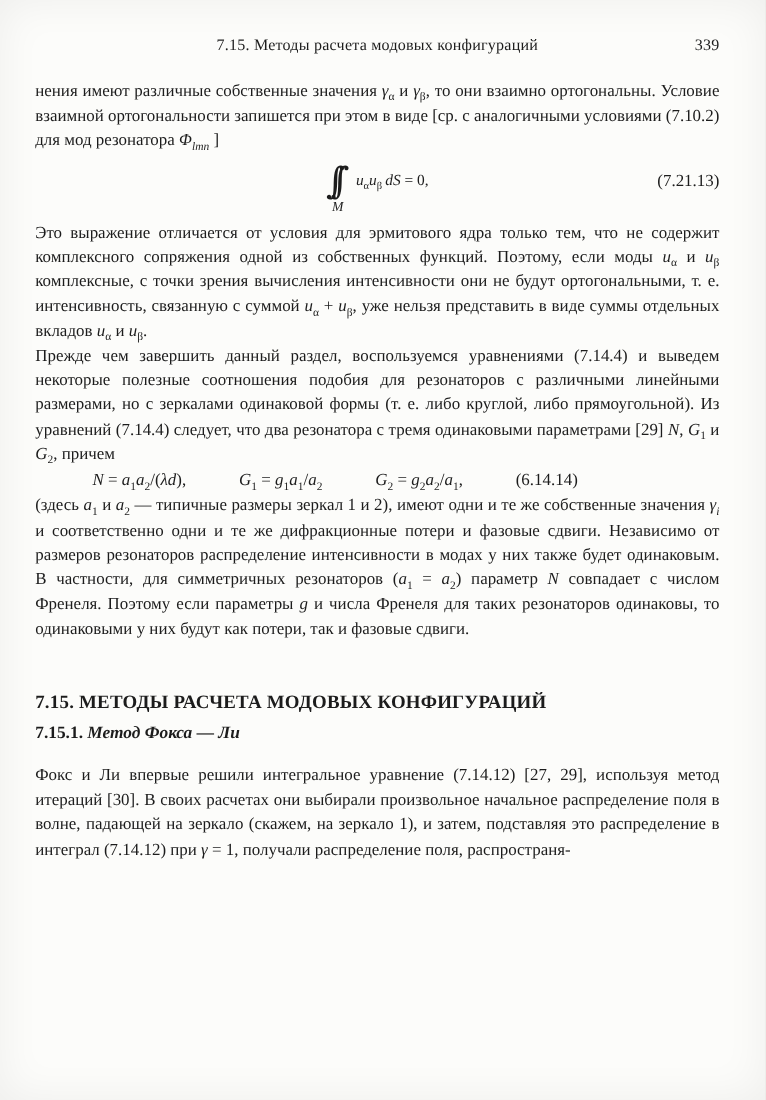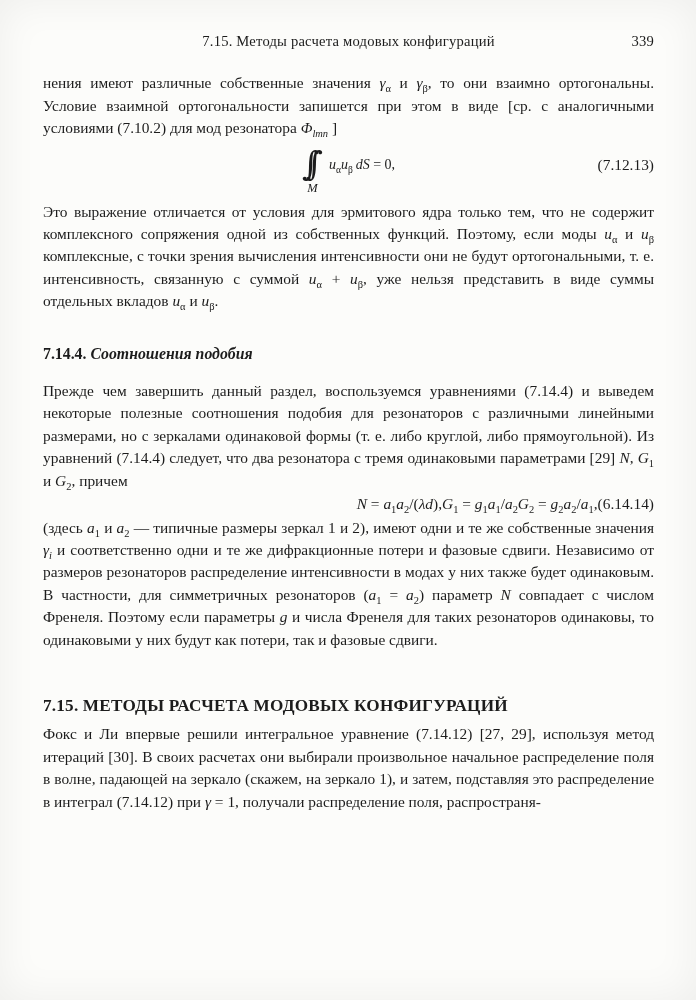--- a/index.html
+++ b/index.html
@@ -12,21 +12,21 @@
     width: 696px;
     height: 1000px;
     margin: 0 auto;
     background: #fcfcfa;
     box-shadow: inset 0 0 40px rgba(0,0,0,0.06);
     color: #1c1c1c;
     font-family: "Liberation Serif", "DejaVu Serif", serif;
     font-size: 15.4px;
     line-height: 22.4px;
     box-sizing: border-box;
-    padding: 30px 42px 0 43px;
+    padding: 30px 42px 0 32px;
     overflow: hidden;
   }
   
   .running-header {
     position: relative;
     text-align: center;
     font-size: 14.6px;
     margin-bottom: 20px;
     letter-spacing: 0.2px;
   }
@@ -81,23 +81,24 @@
   }
   .eq-num {
     position: absolute;
     right: 0;
     top: 8px;
   }
   
   .equation-row {
     display: flex;
     align-items: baseline;
-    justify-content: flex-end;
+    justify-content: flex-start;
     padding-left: 52px;
     margin: 1px 0 1px;
+    gap: 48px;
   }
   
   .subsection-heading {
     margin: 30px 0 15px;
     font-size: 15.8px;
     font-weight: bold;
   }
   .subsection-heading .h-title {
     font-style: italic;
   }
@@ -132,41 +133,41 @@
   <p class="body-par">нения имеют различные собственные значения <i>γ</i><sub>α</sub> и <i>γ</i><sub>β</sub>, то они взаимно ортогональны. Условие взаимной ортогональности запишется при этом в виде [ср. с аналогичными условиями (7.10.2) для мод резонатора <i>Φ</i><sub><i>lmn</i></sub> ]</p>
 
   <div class="equation">
     <span class="eq-center">
       <span class="dint-block">
         <span class="dint">∫∫</span>
         <span class="dint-limit">M</span>
       </span>
       <span class="eq-expr"><i>u</i><sub>α</sub><i>u</i><sub>β</sub> <i>dS</i> = 0,</span>
     </span>
-    <span class="eq-num">(7.12.13)</span>
+    <span class="eq-num">(7.21.13)</span>
   </div>
 
   <div class="spacer-after-eq1"></div>
 
   <p class="body-par">Это выражение отличается от условия для эрмитового ядра только тем, что не содержит комплексного сопряжения одной из собственных функций. Поэтому, если моды <i>u</i><sub>α</sub> и <i>u</i><sub>β</sub> комплексные, с точки зрения вычисления интенсивности они не будут ортогональными, т. е. интенсивность, связанную с суммой <i>u</i><sub>α</sub> + <i>u</i><sub>β</sub>, уже нельзя представить в виде суммы отдельных вкладов <i>u</i><sub>α</sub> и <i>u</i><sub>β</sub>.</p>
 
-  <div class="subsection-heading">
-    <span class="h-number">7.14.4.</span>
-    <span class="h-title">Соотношения подобия</span>
-  </div>
 
   <p class="body-par">Прежде чем завершить данный раздел, воспользуемся уравнениями (7.14.4) и выведем некоторые полезные соотношения подобия для резонаторов с различными линейными размерами, но с зеркалами одинаковой формы (т. е. либо круглой, либо прямоугольной). Из уравнений (7.14.4) следует, что два резонатора с тремя одинаковыми параметрами [29] <i>N</i>, <i>G</i><sub>1</sub> и <i>G</i><sub>2</sub>, причем</p>
 
   <div class="equation-row">
     <span><i>N</i> = <i>a</i><sub>1</sub><i>a</i><sub>2</sub>/(<i>λd</i>),</span>
     <span><i>G</i><sub>1</sub> = <i>g</i><sub>1</sub><i>a</i><sub>1</sub>/<i>a</i><sub>2</sub></span>
     <span><i>G</i><sub>2</sub> = <i>g</i><sub>2</sub><i>a</i><sub>2</sub>/<i>a</i><sub>1</sub>,</span>
     <span>(6.14.14)</span>
   </div>
 
   <p class="body-par">(здесь <i>a</i><sub>1</sub> и <i>a</i><sub>2</sub> — типичные размеры зеркал 1 и 2), имеют одни и те же собственные значения <i>γ</i><sub><i>i</i></sub> и соответственно одни и те же дифракционные потери и фазовые сдвиги. Независимо от размеров резонаторов распределение интенсивности в модах у них также будет одинаковым. В частности, для симметричных резонаторов (<i>a</i><sub>1</sub> = <i>a</i><sub>2</sub>) параметр <i>N</i> совпадает с числом Френеля. Поэтому если параметры <i>g</i> и числа Френеля для таких резонаторов одинаковы, то одинаковыми у них будут как потери, так и фазовые сдвиги.</p>
 
   <div class="section-heading">7.15. МЕТОДЫ РАСЧЕТА МОДОВЫХ КОНФИГУРАЦИЙ</div>
 
+  <div class="subsubsection-heading">
+    <span class="h-number">7.15.1.</span>
+    <span class="h-title">Метод Фокса — Ли</span>
+  </div>
 
   <p class="body-par">Фокс и Ли впервые решили интегральное уравнение (7.14.12) [27, 29], используя метод итераций [30]. В своих расчетах они выбирали произвольное начальное распределение поля в волне, падающей на зеркало (скажем, на зеркало 1), и затем, подставляя это распределение в интеграл (7.14.12) при <i>γ</i> = 1, получали распределение поля, распространя-</p>
 
 </div>
 
 </body></html>

